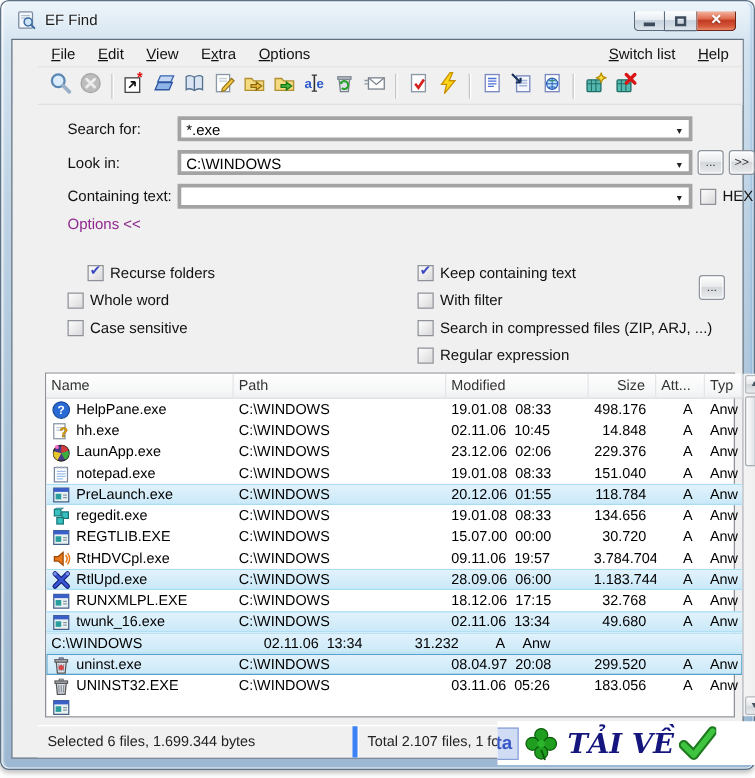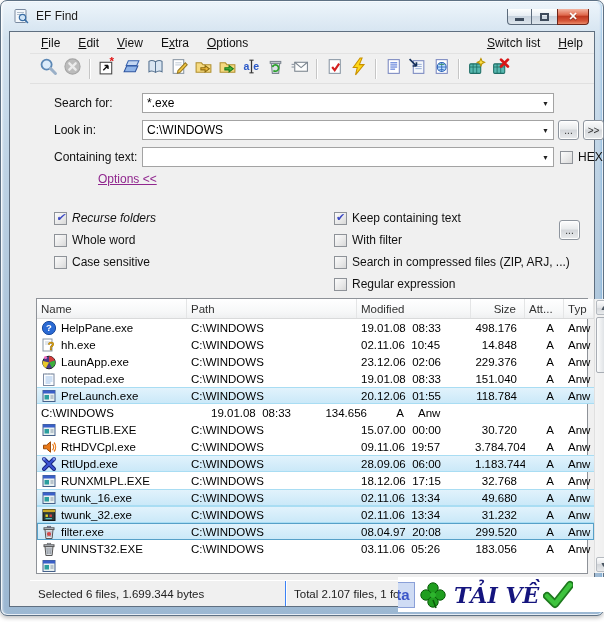--- a/index.html
+++ b/index.html
@@ -31,27 +31,27 @@
   .menu-item u{text-decoration:underline;}
   
   .toolbar{height:30px;background:#f0f0f0;border-bottom:1px solid #e0e0e0;display:flex;align-items:center;padding:0 6px;}
   .tb-btn{width:24px;height:24px;display:flex;align-items:center;justify-content:center;border:1px solid transparent;border-radius:2px;}
   .tb-btn svg{width:19px;height:19px;}
   .tb-sep{width:1px;height:20px;background:#c6c6c6;box-shadow:1px 0 0 #fff;margin:0 5px;}
   
   .formarea{height:112px;position:relative;font-size:12px;color:#111;}
   .frow{position:absolute;left:24px;display:flex;align-items:center;}
   .flabel{width:88px;flex:none;}
-  .combo{position:relative;width:412px;height:20px;background:#fff;border:1px solid #a3a3a3;display:flex;align-items:center;}
+  .combo{position:relative;width:412px;height:20px;background:#fff;border:3px solid #a3a3a3;display:flex;}
   .combo input{border:none;outline:none;width:calc(100% - 18px);height:16px;font:12px "Liberation Sans",sans-serif;padding:0 4px;background:transparent;}
   .combo .arrow{position:absolute;right:4px;top:6px;font-size:7px;color:#222;}
   .small-btn{height:20px;min-width:21px;margin-left:4px;border:1px solid #8e959e;border-radius:3px;font-size:10px;color:#333;display:flex;align-items:center;justify-content:center;padding:0 3px;
     background:linear-gradient(180deg,#fdfdfd,#e8eaec 45%,#d4d7db 50%,#e9ebed 100%);box-shadow:inset 0 0 0 1px #fff;}
   .hexwrap{display:flex;align-items:center;margin-left:6px;}
-  .options-link{position:absolute;left:24px;top:88px;color:#90278e;font-size:12px;text-decoration:underline;cursor:pointer;margin-left:44px;}
+  .options-link{position:absolute;left:24px;top:88px;color:#90278e;font-size:12px;cursor:pointer;}
   
   .checksarea{height:100px;position:relative;font-size:12px;color:#111;}
   .check{display:flex;align-items:center;position:absolute;height:16px;}
   .cbox{width:13px;height:13px;border:1px solid #8e9298;background:linear-gradient(135deg,#fcfcfc,#e8e8e8 60%,#d8d8d8);margin-right:5px;flex:none;display:flex;align-items:center;justify-content:center;font-size:11px;line-height:1;color:#3b48c3;}
   .cbox.checked::after{content:"✔";margin-top:-1px;}
   .filter-btn{position:absolute;right:14px;top:24px;}
   
   .listpanel{height:276px;margin:2px 6px 0 6px;background:#fff;border:1px solid #8e9298;display:flex;position:relative;font-size:11.5px;}
   .lmain{display:flex;flex:1;min-height:0;}
   .lcontent{flex:1;display:flex;flex-direction:column;min-width:0;}
@@ -75,21 +75,21 @@
   .vscroll{width:17px;flex:none;background:linear-gradient(90deg,#f4f4f4,#ececec);border-left:1px solid #e0e0e0;display:flex;flex-direction:column;align-items:center;}
   .sbtn{width:15px;height:15px;margin:1px;border:1px solid #b5bac0;border-radius:2px;background:linear-gradient(180deg,#fdfdfd,#e4e6e9 50%,#d2d5d9 50%,#e8eaec);display:flex;align-items:center;justify-content:center;font-size:7px;color:#4a5560;}
   .vthumb{width:15px;height:56px;border:1px solid #a8adb4;border-radius:2px;background:linear-gradient(90deg,#fdfdfd,#e2e5e8 50%,#d0d4d9 50%,#e6e8ea);margin-top:1px;}
   .vspring{flex:1;}
   .hscroll{height:15px;flex:none;border-top:1px solid #e0e0e0;background:linear-gradient(180deg,#f4f4f4,#ececec);display:flex;align-items:center;}
   .hthumb{height:13px;flex:0 0 390px;margin-left:2px;border:1px solid #a8adb4;border-radius:2px;background:linear-gradient(180deg,#fdfdfd,#e2e5e8 50%,#d0d4d9 50%,#e6e8ea);display:flex;align-items:center;justify-content:center;color:#9aa2aa;font-size:8px;letter-spacing:1px;}
   .hspring{flex:1;}
   
   .statusbar{flex:1;margin-top:6px;background:#f0f0f0;border-top:1px solid #fff;display:flex;align-items:center;font-size:11.5px;color:#222;position:relative;}
   .spane{height:100%;display:flex;align-items:center;padding:0 8px;}
-  .spane1{width:256px;border-right:1px solid #3b82f6;box-shadow:1px 0 0 #fff;}
+  .spane1{width:256px;border-right:4px solid #3b82f6;box-shadow:1px 0 0 #fff;}
   .spane2{flex:1;}
   
   .watermark{position:absolute;right:0;bottom:10px;width:206px;height:35px;background:#fff;display:flex;align-items:center;z-index:20;overflow:hidden;}
   .wm-ta{flex:none;width:24px;height:26px;margin-left:-7px;background:#cfdcf4;border:1px solid #8aa0d8;color:#3a56c8;font-weight:bold;font-size:15px;display:flex;align-items:center;justify-content:center;}
   .wm-clover{flex:none;width:30px;height:30px;margin-left:3px;}
   .wm-text{flex:none;font-family:"DejaVu Serif",serif;font-weight:bold;font-style:italic;font-size:22px;color:#15157e;margin:0 4px 0 6px;letter-spacing:0px;}
   .wm-check{flex:none;width:30px;height:30px;}
 </style>
 </head>
 <body>
@@ -296,21 +296,21 @@
           <span class="hexwrap">
             <span class="cbox"></span>
             <span>HEX</span>
           </span>
         </div>
         <a class="options-link">Options  &lt;&lt;</a>
       </div>
 
       <div class="checksarea" id="checksarea">
         <div class="small-btn filter-btn">...</div>
-      <label class="check" style="left: 24px; top: 14px; font-style: italic;">
+      <label class="check" style="left: 40px; top: 14px;">
             <span class="cbox checked"></span>
             <span>Recurse folders</span>
           </label>
           <label class="check" style="left: 24px; top: 36px;">
             <span class="cbox"></span>
             <span>Whole word</span>
           </label>
           <label class="check" style="left: 24px; top: 58px;">
             <span class="cbox"></span>
             <span>Case sensitive</span>
@@ -376,21 +376,28 @@
                           <circle cx="11" cy="2.8" r=".9"></circle>
                         </g>
                       </svg></span><span>notepad.exe</span></div><div class="cell c1">C:\WINDOWS</div><div class="cell c2">19.01.08  08:33</div><div class="cell c3">151.040</div><div class="cell c4 val">A</div><div class="cell c5">Anw</div></div>
                 <div class="lrow selected"><div class="cell c0"><span class="rowicon"><svg viewBox="0 0 16 16">
                         <rect x="2" y="2.5" width="12" height="11" fill="#e8f0f0" stroke="#44608a"></rect>
                         <rect x="2" y="2.5" width="12" height="3" fill="#3a5fc8"></rect>
                         <rect x="3.5" y="7" width="4.5" height="4.5" fill="#2a9e9e"></rect>
                         <line x1="9.5" y1="8" x2="12.5" y2="8" stroke="#8898a8"></line>
                         <line x1="9.5" y1="10" x2="12.5" y2="10" stroke="#8898a8"></line>
                       </svg></span><span>PreLaunch.exe</span></div><div class="cell c1">C:\WINDOWS</div><div class="cell c2">20.12.06  01:55</div><div class="cell c3">118.784</div><div class="cell c4 val">A</div><div class="cell c5">Anw</div></div>
-                <div class="lrow"><div class="cell c1">C:\WINDOWS</div><div class="cell c2">19.01.08  08:33</div><div class="cell c3">134.656</div><div class="cell c4 val">A</div><div class="cell c5">Anw</div></div>
+                <div class="lrow"><div class="cell c0"><span class="rowicon"><svg viewBox="0 0 16 16">
+                        <g stroke="#187878" fill="#39c0c0">
+                          <rect x="2.5" y="2.5" width="5.2" height="5.2"></rect>
+                          <rect x="8.5" y="4.5" width="5.2" height="5.2"></rect>
+                          <rect x="4.5" y="9" width="5.2" height="5.2"></rect>
+                        </g>
+                        <path d="M2.5 2.5 l2 -1 h5.2 l-2 1 Z" fill="#6ad8d8" stroke="#187878" stroke-width=".6"></path>
+                      </svg></span><span>regedit.exe</span></div><div class="cell c1">C:\WINDOWS</div><div class="cell c2">19.01.08  08:33</div><div class="cell c3">134.656</div><div class="cell c4 val">A</div><div class="cell c5">Anw</div></div>
                 <div class="lrow"><div class="cell c0"><span class="rowicon"><svg viewBox="0 0 16 16">
                         <rect x="2" y="2.5" width="12" height="11" fill="#e8f0f0" stroke="#44608a"></rect>
                         <rect x="2" y="2.5" width="12" height="3" fill="#3a5fc8"></rect>
                         <rect x="3.5" y="7" width="4.5" height="4.5" fill="#2a9e9e"></rect>
                         <line x1="9.5" y1="8" x2="12.5" y2="8" stroke="#8898a8"></line>
                         <line x1="9.5" y1="10" x2="12.5" y2="10" stroke="#8898a8"></line>
                       </svg></span><span>REGTLIB.EXE</span></div><div class="cell c1">C:\WINDOWS</div><div class="cell c2">15.07.00  00:00</div><div class="cell c3">30.720</div><div class="cell c4 val">A</div><div class="cell c5">Anw</div></div>
                 <div class="lrow"><div class="cell c0"><span class="rowicon"><svg viewBox="0 0 16 16">
                         <path d="M2.5 6.2 h3 L9.5 2.8 v10.4 L5.5 9.8 h-3 Z" fill="#e87818" stroke="#9a4a08"></path>
                         <path d="M11.5 5 a4.8 4.8 0 0 1 0 6 M13 3.5 a7 7 0 0 1 0 9" fill="none" stroke="#e87818" stroke-width="1.2"></path>
@@ -408,38 +415,32 @@
                         <line x1="9.5" y1="8" x2="12.5" y2="8" stroke="#8898a8"></line>
                         <line x1="9.5" y1="10" x2="12.5" y2="10" stroke="#8898a8"></line>
                       </svg></span><span>RUNXMLPL.EXE</span></div><div class="cell c1">C:\WINDOWS</div><div class="cell c2">18.12.06  17:15</div><div class="cell c3">32.768</div><div class="cell c4 val">A</div><div class="cell c5">Anw</div></div>
                 <div class="lrow selected"><div class="cell c0"><span class="rowicon"><svg viewBox="0 0 16 16">
                         <rect x="2" y="2.5" width="12" height="11" fill="#e8f0f0" stroke="#44608a"></rect>
                         <rect x="2" y="2.5" width="12" height="3" fill="#3a5fc8"></rect>
                         <rect x="3.5" y="7" width="4.5" height="4.5" fill="#2a9e9e"></rect>
                         <line x1="9.5" y1="8" x2="12.5" y2="8" stroke="#8898a8"></line>
                         <line x1="9.5" y1="10" x2="12.5" y2="10" stroke="#8898a8"></line>
                       </svg></span><span>twunk_16.exe</span></div><div class="cell c1">C:\WINDOWS</div><div class="cell c2">02.11.06  13:34</div><div class="cell c3">49.680</div><div class="cell c4 val">A</div><div class="cell c5">Anw</div></div>
-                <div class="lrow selected"><div class="cell c0"><span class="rowicon"><svg viewBox="0 0 16 16">
-                        <rect x="2" y="2.5" width="12" height="11" fill="#2e3c3c" stroke="#111"></rect>
-                        <rect x="2" y="2.5" width="12" height="2.6" fill="#c8a828"></rect>
-                        <rect x="4.5" y="7.5" width="2.4" height="2.4" fill="#e8d820"></rect>
-                        <rect x="8.5" y="7.5" width="2.4" height="2.4" fill="#d84040"></rect>
-                        <rect x="4.5" y="11" width="6.4" height="1.2" fill="#58c0c0"></rect>
-                      </svg></span><span>twunk_32.exe</span></div><div class="cell c1">C:\WINDOWS</div><div class="cell c2">02.11.06  13:34</div><div class="cell c3">31.232</div><div class="cell c4 val">A</div><div class="cell c5">Anw</div></div>
+                <div class="lrow selected"><div class="cell c1">C:\WINDOWS</div><div class="cell c2">02.11.06  13:34</div><div class="cell c3">31.232</div><div class="cell c4 val">A</div><div class="cell c5">Anw</div></div>
                 <div class="lrow selected focused"><div class="cell c0"><span class="rowicon"><svg viewBox="0 0 16 16">
                         <path d="M4 5.5 h8 l-.9 9 H4.9 Z" fill="#e9ecf2" stroke="#555"></path>
                         <rect x="3" y="3.8" width="10" height="1.8" fill="#cfd4dc" stroke="#555"></rect>
                         <g stroke="#9aa2ae">
                           <line x1="6" y1="7" x2="6.3" y2="13"></line>
                           <line x1="8" y1="7" x2="8" y2="13"></line>
                           <line x1="10" y1="7" x2="9.7" y2="13"></line>
                         </g>
                         <circle cx="8" cy="10" r="2.1" fill="#d83030" opacity=".85"></circle>
                         <rect x="6.2" y="2.2" width="3.6" height="1.4" fill="#8090c8" stroke="#555" stroke-width=".5"></rect>
-                      </svg></span><span>filter.exe</span></div><div class="cell c1">C:\WINDOWS</div><div class="cell c2">08.04.97  20:08</div><div class="cell c3">299.520</div><div class="cell c4 val">A</div><div class="cell c5">Anw</div></div>
+                      </svg></span><span>uninst.exe</span></div><div class="cell c1">C:\WINDOWS</div><div class="cell c2">08.04.97  20:08</div><div class="cell c3">299.520</div><div class="cell c4 val">A</div><div class="cell c5">Anw</div></div>
                 <div class="lrow"><div class="cell c0"><span class="rowicon"><svg viewBox="0 0 16 16">
                         <path d="M4 5.5 h8 l-.9 9 H4.9 Z" fill="#d9dde2" stroke="#555"></path>
                         <rect x="3" y="3.8" width="10" height="1.8" fill="#c4cad2" stroke="#555"></rect>
                         <g stroke="#8a929c">
                           <line x1="6" y1="7" x2="6.3" y2="13"></line>
                           <line x1="8" y1="7" x2="8" y2="13"></line>
                           <line x1="10" y1="7" x2="9.7" y2="13"></line>
                         </g>
                         <rect x="6.2" y="2.2" width="3.6" height="1.4" fill="#aab2bc" stroke="#555" stroke-width=".5"></rect>
                       </svg></span><span>UNINST32.EXE</span></div><div class="cell c1">C:\WINDOWS</div><div class="cell c2">03.11.06  05:26</div><div class="cell c3">183.056</div><div class="cell c4 val">A</div><div class="cell c5">Anw</div></div>

